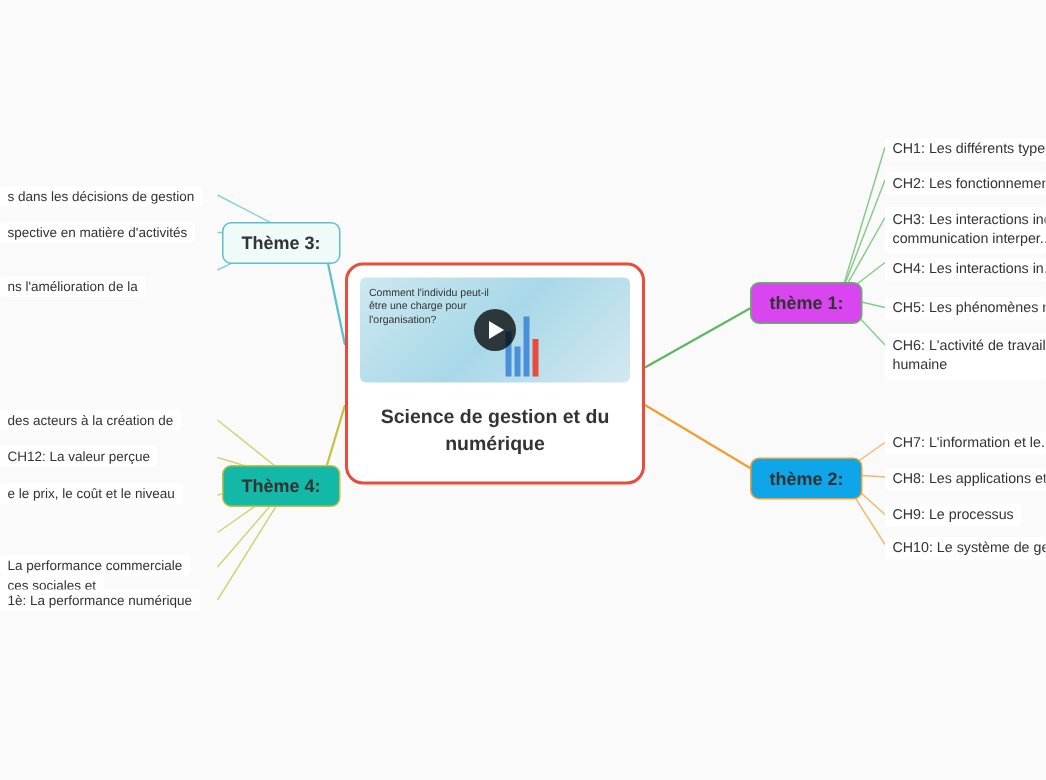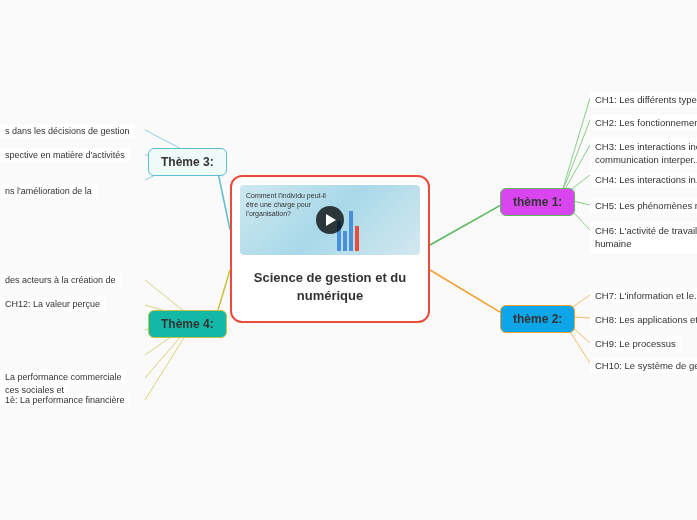--- a/index.html
+++ b/index.html
@@ -266,17 +266,18 @@
   <div class="leaf-node leaf-right" style="top: 312px;">CH8: Les applications et...</div>
   <div class="leaf-node leaf-right" style="top: 336px;">CH9: Le processus</div>
   <div class="leaf-node leaf-right" style="top: 358px;">CH10: Le système de ge...</div>
 
   <div class="leaf-node" style="top: 124px; left: 0px; font-size:9px;">s dans les décisions de gestion</div>
   <div class="leaf-node" style="top: 148px; left: 0px; font-size:9px;">spective en matière d'activités</div>
   <div class="leaf-node" style="top: 172px; left: 0px; font-size:9px;margin-top:12px;">ns l'amélioration de la</div>
 
   <div class="leaf-node" style="top: 273px; left: 0px; font-size:9px;">des acteurs à la création de</div>
   <div class="leaf-node" style="top: 297px; left: 0px; font-size:9px;">CH12: La valeur perçue</div>
+  <div class="leaf-node" style="top: 322px; left: 0px; font-size:9px;">e le prix, le coût et le niveau</div>
   <div class="leaf-node" style="top: 347px; left: 0px; font-size:9px;margin-top:36px;">ces sociales et</div>
   <div class="leaf-node" style="top: 370px; left: 0px; font-size:9px;">La performance commerciale</div>
-  <div class="leaf-node" style="top: 393px; left: 0px; font-size:9px;">1è: La performance financière</div>
+  <div class="leaf-node" style="top: 393px; left: 0px; font-size:9px;">1è: La performance numérique</div>
 
 </div>
 
 </body></html>

